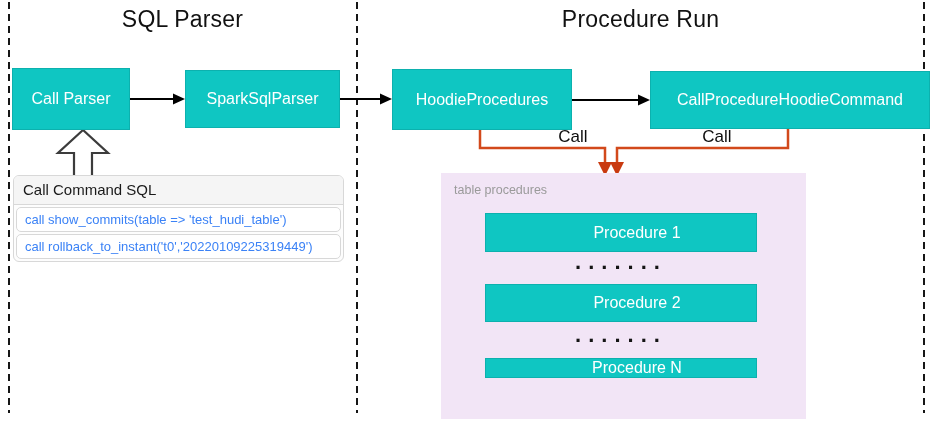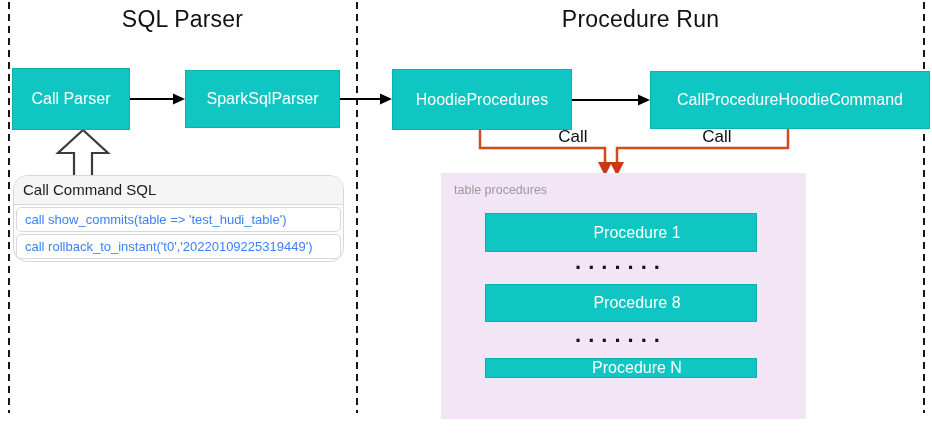--- a/index.html
+++ b/index.html
@@ -23,21 +23,21 @@
   #node-cphc{left:650px;top:71px;width:280px;height:58px;font-size:16px;}
 
   .edge-label{position:absolute;top:127px;width:80px;text-align:center;font-size:17px;color:#0d0d0d;}
   #label-build{left:533px;}
   #label-call{left:677px;}
 
   #svg-overlay{position:absolute;left:0;top:0;pointer-events:none;}
 
   
   #sql-panel{position:absolute;left:13px;top:175px;width:331px;background:#fdfdfd;
-             border:1px solid var(--panel-border);border-radius:14px;overflow:hidden;}
+             border:1px solid var(--panel-border);border-radius:6px;overflow:hidden;}
   #sql-panel .panel-header{background:var(--panel-header-bg);border-bottom:1px solid var(--panel-border);
              font-size:15px;color:#1a1a1a;padding:5px 9px 6px;}
   #sql-panel .sql-row{margin:2px;background:#fff;border:1px solid var(--panel-border);
              border-radius:5px;font-size:13px;color:#3b82f6;padding:4px 8px;white-space:nowrap;}
 
   
   #user-procedures{position:absolute;left:441px;top:173px;width:365px;height:246px;background:var(--pink);}
   #user-procedures .container-label{position:absolute;left:13px;top:10px;font-size:12.5px;color:var(--gray-text);}
   .proc-box{position:absolute;left:44px;width:272px;background:var(--teal);border:1px solid var(--teal-border);
             color:#fff;display:flex;align-items:center;justify-content:center;font-size:16px;padding-left:32px;}
@@ -100,18 +100,18 @@
   <div id="sql-panel">
     <div class="panel-header">Call Command SQL</div>
     <div class="sql-row">call show_commits(table =&gt; 'test_hudi_table')</div>
     <div class="sql-row">call rollback_to_instant('t0','20220109225319449')</div>
   </div>
 
   <div id="user-procedures">
     <div class="container-label">table procedures</div>
     <div class="proc-box" id="proc-1">Procedure 1</div>
     <div class="dots-row" id="dots-1">.......</div>
-    <div class="proc-box" id="proc-2">Procedure 8</div>
+    <div class="proc-box" id="proc-2">Procedure 2</div>
     <div class="dots-row" id="dots-2">.......</div>
     <div class="proc-box" id="proc-n">Procedure N</div>
   </div>
 
 </div>
 
 </body></html>

